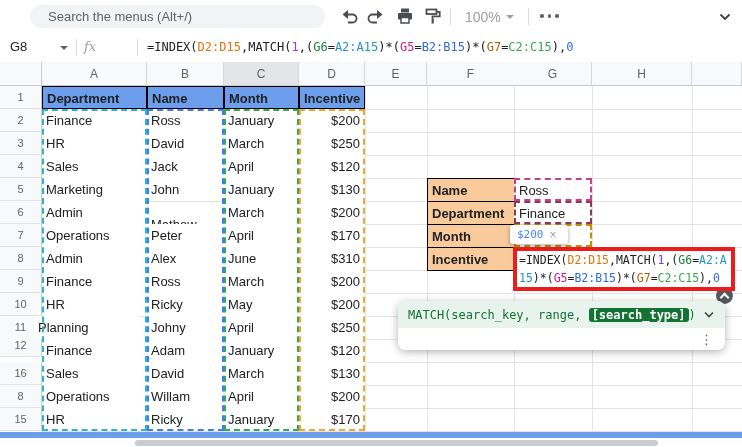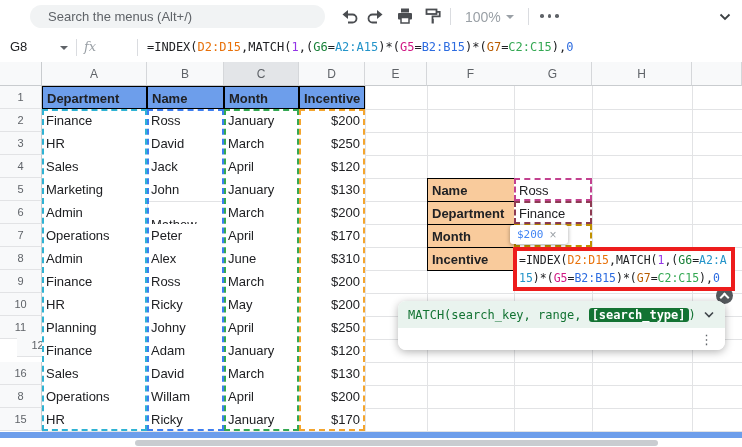--- a/index.html
+++ b/index.html
@@ -132,21 +132,21 @@
       <div class="abs row-hdr" style="top: 109px;">2</div>
       <div class="abs row-hdr" style="top: 132px;">3</div>
       <div class="abs row-hdr" style="top: 155px;">4</div>
       <div class="abs row-hdr" style="top: 178px;">5</div>
       <div class="abs row-hdr" style="top: 201px;">6</div>
       <div class="abs row-hdr" style="top: 224px;">7</div>
       <div class="abs row-hdr" style="top: 247px;">8</div>
       <div class="abs row-hdr" style="top: 270px;">9</div>
       <div class="abs row-hdr" style="top: 293px;">10</div>
       <div class="abs row-hdr" style="top: 316px;">11</div>
-      <div class="abs row-hdr" style="top: 334px; margin-left: 17px;">12</div>
+      <div class="abs row-hdr" style="top: 334px;">12</div>
       <div class="abs row-hdr" style="top: 362px;">16</div>
       <div class="abs row-hdr" style="top: 385px;">8</div>
       <div class="abs row-hdr" style="top: 408px;">15</div>
     </div>
   <div id="gridlines">
       <div class="abs hline" style="top: 109px;"></div>
       <div class="abs hline" style="top: 132px;"></div>
       <div class="abs hline" style="top: 155px;"></div>
       <div class="abs hline" style="top: 178px;"></div>
       <div class="abs hline" style="top: 201px;"></div>
@@ -204,21 +204,21 @@
       <div class="abs cell" style="left: 224px; width: 75px; top: 247px;">June</div>
       <div class="abs cell num" style="left: 299px; width: 66px; top: 247px;">$310</div>
       <div class="abs cell" style="left: 42px; width: 105px; top: 270px;">Finance</div>
       <div class="abs cell" style="left: 147px; width: 77px; top: 270px;">Ross</div>
       <div class="abs cell" style="left: 224px; width: 75px; top: 270px;">March</div>
       <div class="abs cell num" style="left: 299px; width: 66px; top: 270px;">$200</div>
       <div class="abs cell" style="left: 42px; width: 105px; top: 293px;">HR</div>
       <div class="abs cell" style="left: 147px; width: 77px; top: 293px;">Ricky</div>
       <div class="abs cell" style="left: 224px; width: 75px; top: 293px;">May</div>
       <div class="abs cell num" style="left: 299px; width: 66px; top: 293px;">$200</div>
-      <div class="abs cell" style="left: 42px; width: 105px; top: 316px;">Planning</div>
+      <div class="abs cell" style="left: 34px; width: 105px; top: 316px;">Planning</div>
       <div class="abs cell" style="left: 147px; width: 77px; top: 316px;">Johny</div>
       <div class="abs cell" style="left: 224px; width: 75px; top: 316px;">April</div>
       <div class="abs cell num" style="left: 299px; width: 66px; top: 316px;">$250</div>
       <div class="abs cell" style="left: 42px; width: 105px; top: 339px;">Finance</div>
       <div class="abs cell" style="left: 147px; width: 77px; top: 339px;">Adam</div>
       <div class="abs cell" style="left: 224px; width: 75px; top: 339px;">January</div>
       <div class="abs cell num" style="left: 299px; width: 66px; top: 339px;">$120</div>
       <div class="abs cell" style="left: 42px; width: 105px; top: 362px;">Sales</div>
       <div class="abs cell" style="left: 147px; width: 77px; top: 362px;">David</div>
       <div class="abs cell" style="left: 224px; width: 75px; top: 362px;">March</div>

